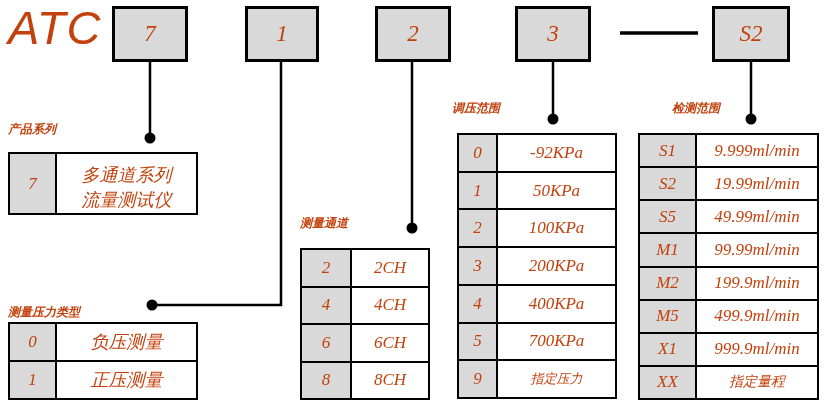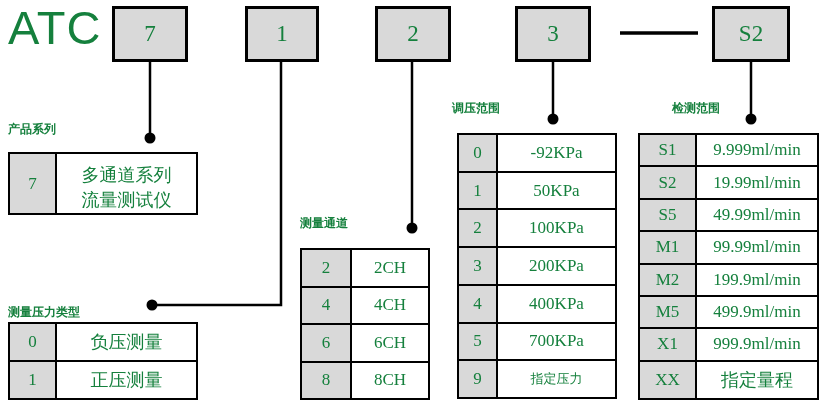--- a/index.html
+++ b/index.html
@@ -2,22 +2,23 @@
 <html><head>
 <meta charset="utf-8">
 <style>
   html, body { margin: 0; padding: 0; background: #ffffff; }
   .canvas {
     position: relative;
     width: 833px;
     height: 406px;
     background: #ffffff;
     font-family: "Liberation Sans", sans-serif;
-    color: #15803d;
+    color: #c2410c;
     overflow: hidden;
+    font-style: italic;
   }
   .model-prefix {
     position: absolute;
     left: 8px;
     top: 2px;
     font-size: 47px;
     font-family: "Liberation Sans", sans-serif;
     letter-spacing: 1px;
     line-height: 1.1;
   }
@@ -220,18 +221,18 @@
     <tr>
       <td class="code-cell">M5</td>
       <td class="value-cell">499.9ml/min</td>
     </tr>
     <tr>
       <td class="code-cell">X1</td>
       <td class="value-cell">999.9ml/min</td>
     </tr>
     <tr>
       <td class="code-cell">XX</td>
-      <td class="value-cell" style="font-size:18px;margin-top:23px;">指定量程</td>
+      <td class="value-cell" style="font-size:14px;margin-top:23px;">指定量程</td>
     </tr>
   </tbody>
     </table>
 
 </div>
 
 </body></html>

